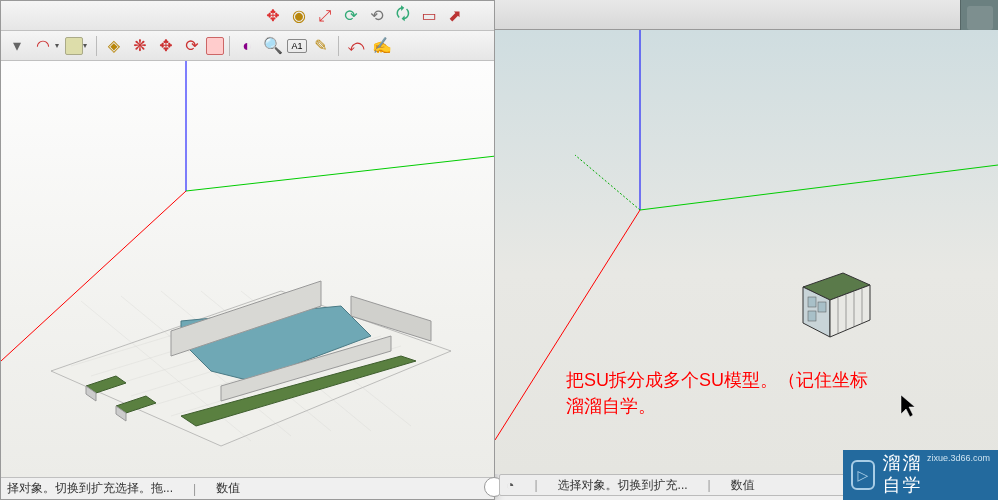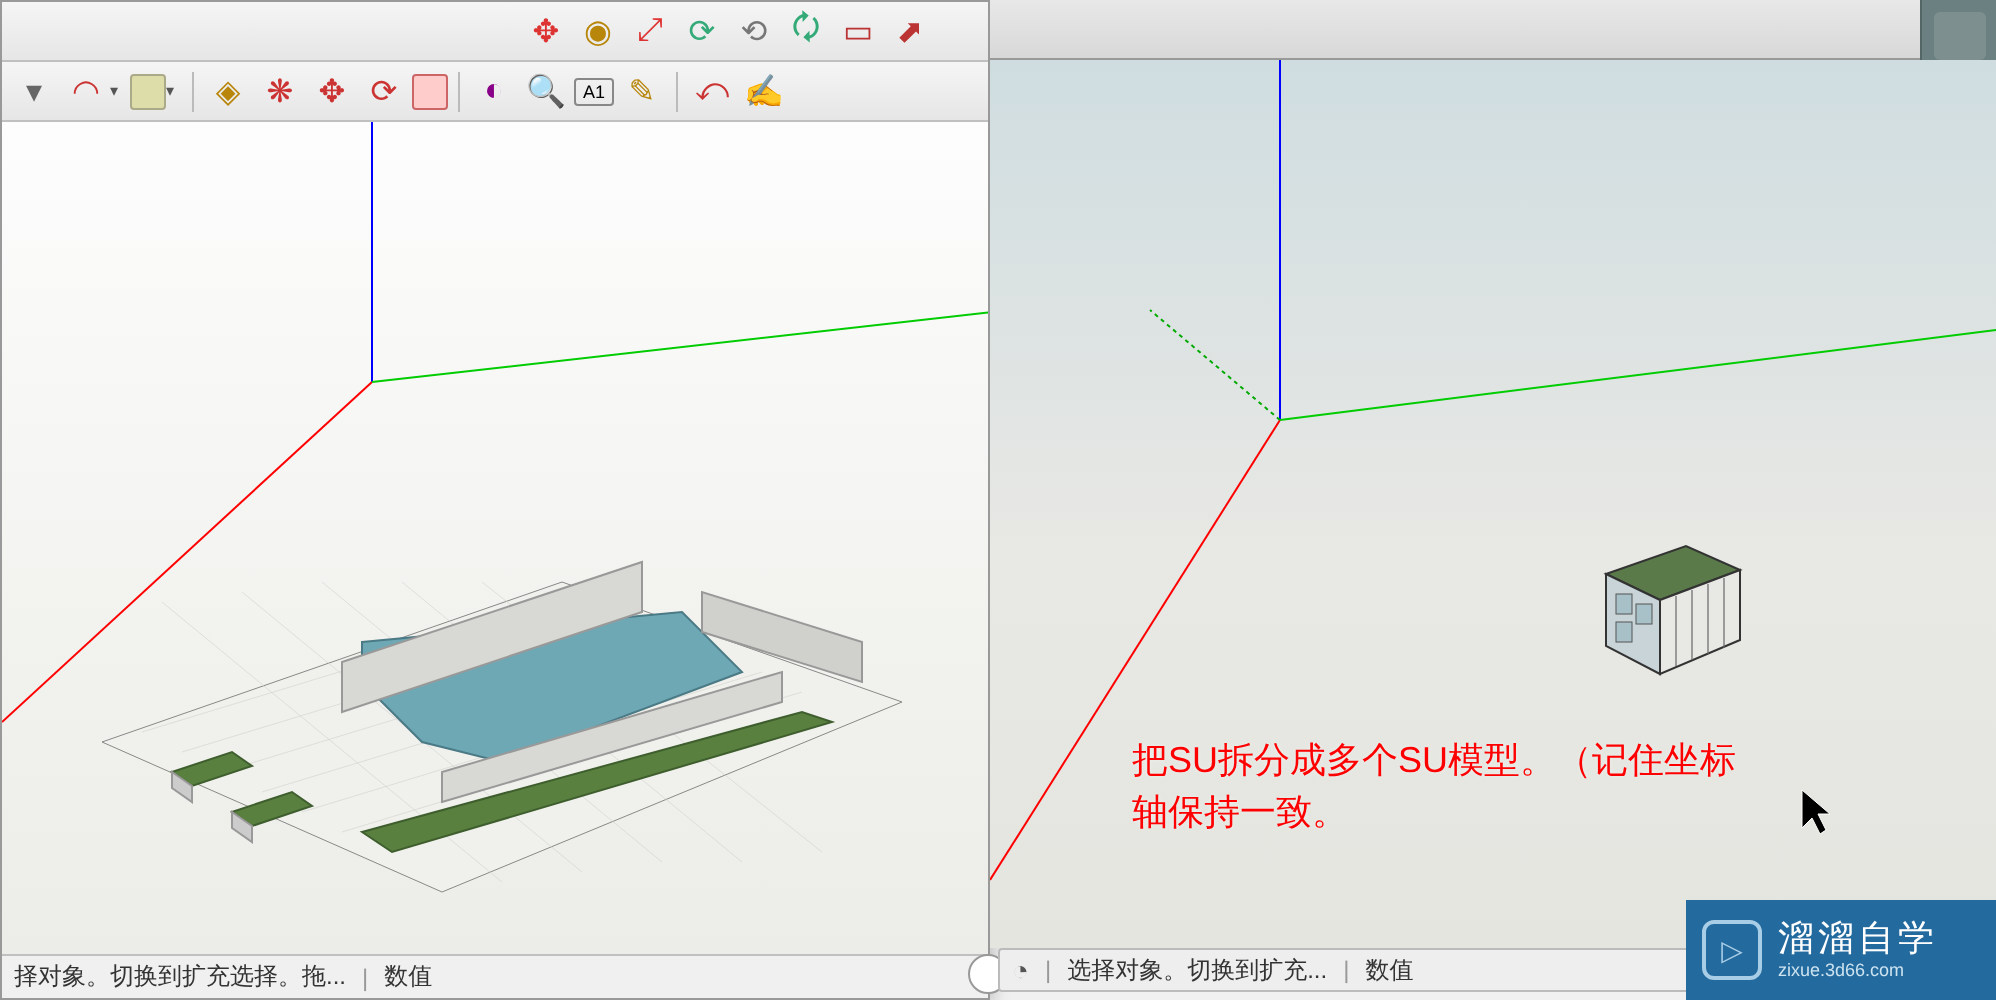--- a/index.html
+++ b/index.html
@@ -103,21 +103,21 @@
     }
     .status-bar {
       display: flex;
       align-items: center;
       height: 22px;
       background: #f0f0f0;
       border-top: 1px solid #c0c0c0;
       padding: 0 6px;
       font-size: 12px;
       color: #333;
-      gap: 8px;
+      gap: 20px;
     }
     .status-text {
       white-space: nowrap;
       overflow: hidden;
     }
     .status-sep {
       color: #999;
     }
     .status-label {
       color: #333;
@@ -151,21 +151,21 @@
       border: 2px solid #a8cde6;
       border-radius: 6px;
       display: flex;
       align-items: center;
       justify-content: center;
       color: #a8cde6;
       font-size: 14px;
     }
     .watermark-text {
       display: flex;
-      flex-direction: column;
+      flex-direction: row;
       line-height: 1.2;
     }
     .watermark-title {
       font-size: 18px;
       letter-spacing: 2px;
     }
     .watermark-url {
       font-size: 9px;
       color: #cde3f0;
     }
@@ -317,21 +317,21 @@
         <line x1="66" y1="27" x2="66" y2="62" stroke="#666" stroke-width="0.6"></line>
         <line x1="74" y1="24" x2="74" y2="59" stroke="#666" stroke-width="0.6"></line>
 
         <rect x="20" y="32" width="8" height="10" fill="#a8c0c8" stroke="#555" stroke-width="0.5"></rect>
         <rect x="30" y="37" width="8" height="10" fill="#a8c0c8" stroke="#555" stroke-width="0.5"></rect>
         <rect x="20" y="46" width="8" height="10" fill="#a8c0c8" stroke="#555" stroke-width="0.5"></rect>
       </svg>
 
       <div class="annotation-text">
         <div>把SU拆分成多个SU模型。（记住坐标</div>
-        <div>轴保持一致。</div>
+        <div>溜溜自学。</div>
       </div>
 
       <svg class="annotation-arrow" style="right:80px;bottom:52px;" width="20" height="30">
         <polygon points="3,3 3,22 8,17 12,25 15,23 11,15 17,15" fill="#000" stroke="#fff" stroke-width="0.5"></polygon>
       </svg>
     </div>
 
     <div class="status-bar" style="background:#eee;border:1px solid #bbb;margin:0 4px 4px 4px;border-radius:2px;">
       <span style="font-size:14px;color:#555;">◔</span>
       <span class="status-sep">|</span>

